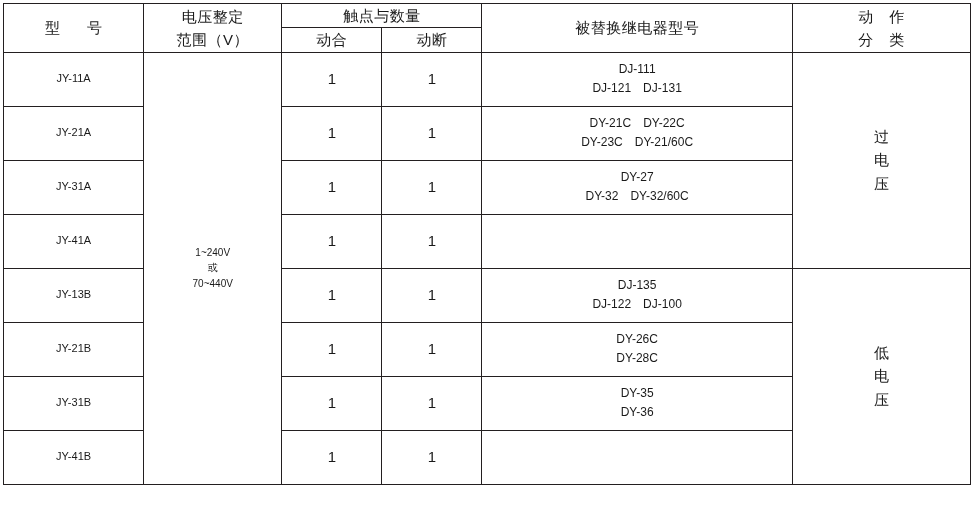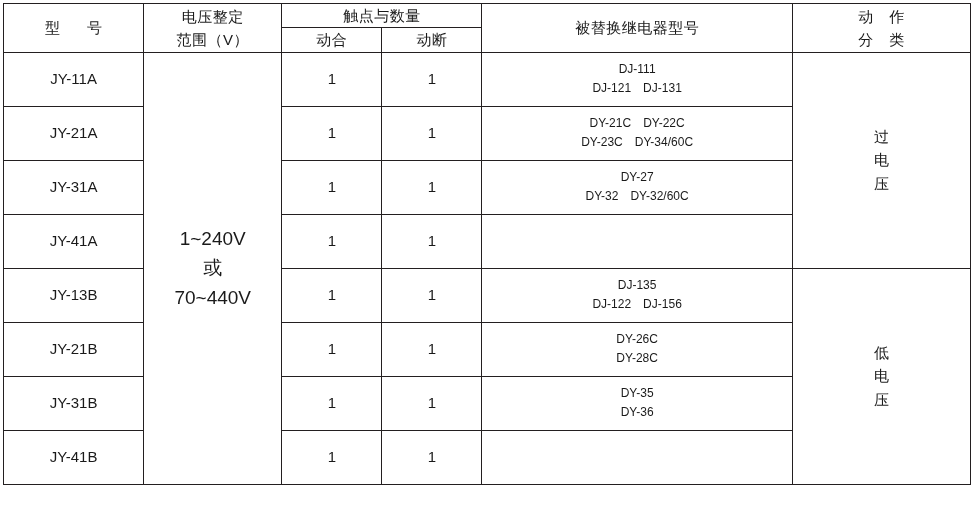--- a/index.html
+++ b/index.html
@@ -43,28 +43,28 @@
     font-size: 15px;
     letter-spacing: 0.5px;
   }
   .hdr-sp {
     letter-spacing: 6px;
     padding-left: 6px;
   }
   .hdr-two-line div { white-space: nowrap; }
 
   .cell-model {
-    font-size: 15px;
+    font-size: 11px;
     height: 53px;
   }
   .cell-count {
     font-size: 15px;
   }
   .cell-voltage {
-    font-size: 19px;
+    font-size: 10px;
     line-height: 2.6;
     margin-top: 30px;
   }
   .cell-replaced {
     text-align: left;
     padding: 6px 0 6px 34px;
     font-size: 12px;
     line-height: 1.75;
   }
   .cell-replaced div { white-space: nowrap; }
@@ -130,21 +130,21 @@
           <div>压</div>
         </td>
       </tr>
 
       <tr>
         <td class="cell-model">JY-21A</td>
         <td class="cell-count">1</td>
         <td class="cell-count">1</td>
         <td class="cell-replaced">
           <div>DY-21C　DY-22C</div>
-          <div>DY-23C　DY-34/60C</div>
+          <div>DY-23C　DY-21/60C</div>
         </td>
       </tr>
 
       <tr>
         <td class="cell-model">JY-31A</td>
         <td class="cell-count">1</td>
         <td class="cell-count">1</td>
         <td class="cell-replaced">
           <div>DY-27</div>
           <div>DY-32　DY-32/60C</div>
@@ -157,21 +157,21 @@
         <td class="cell-count">1</td>
         <td class="cell-replaced empty"></td>
       </tr>
 
       <tr>
         <td class="cell-model">JY-13B</td>
         <td class="cell-count">1</td>
         <td class="cell-count">1</td>
         <td class="cell-replaced">
           <div>DJ-135</div>
-          <div>DJ-122　DJ-156</div>
+          <div>DJ-122　DJ-100</div>
         </td>
         <td rowspan="4" class="cell-class">
           <div>低</div>
           <div>电</div>
           <div>压</div>
         </td>
       </tr>
 
       <tr>
         <td class="cell-model">JY-21B</td>

